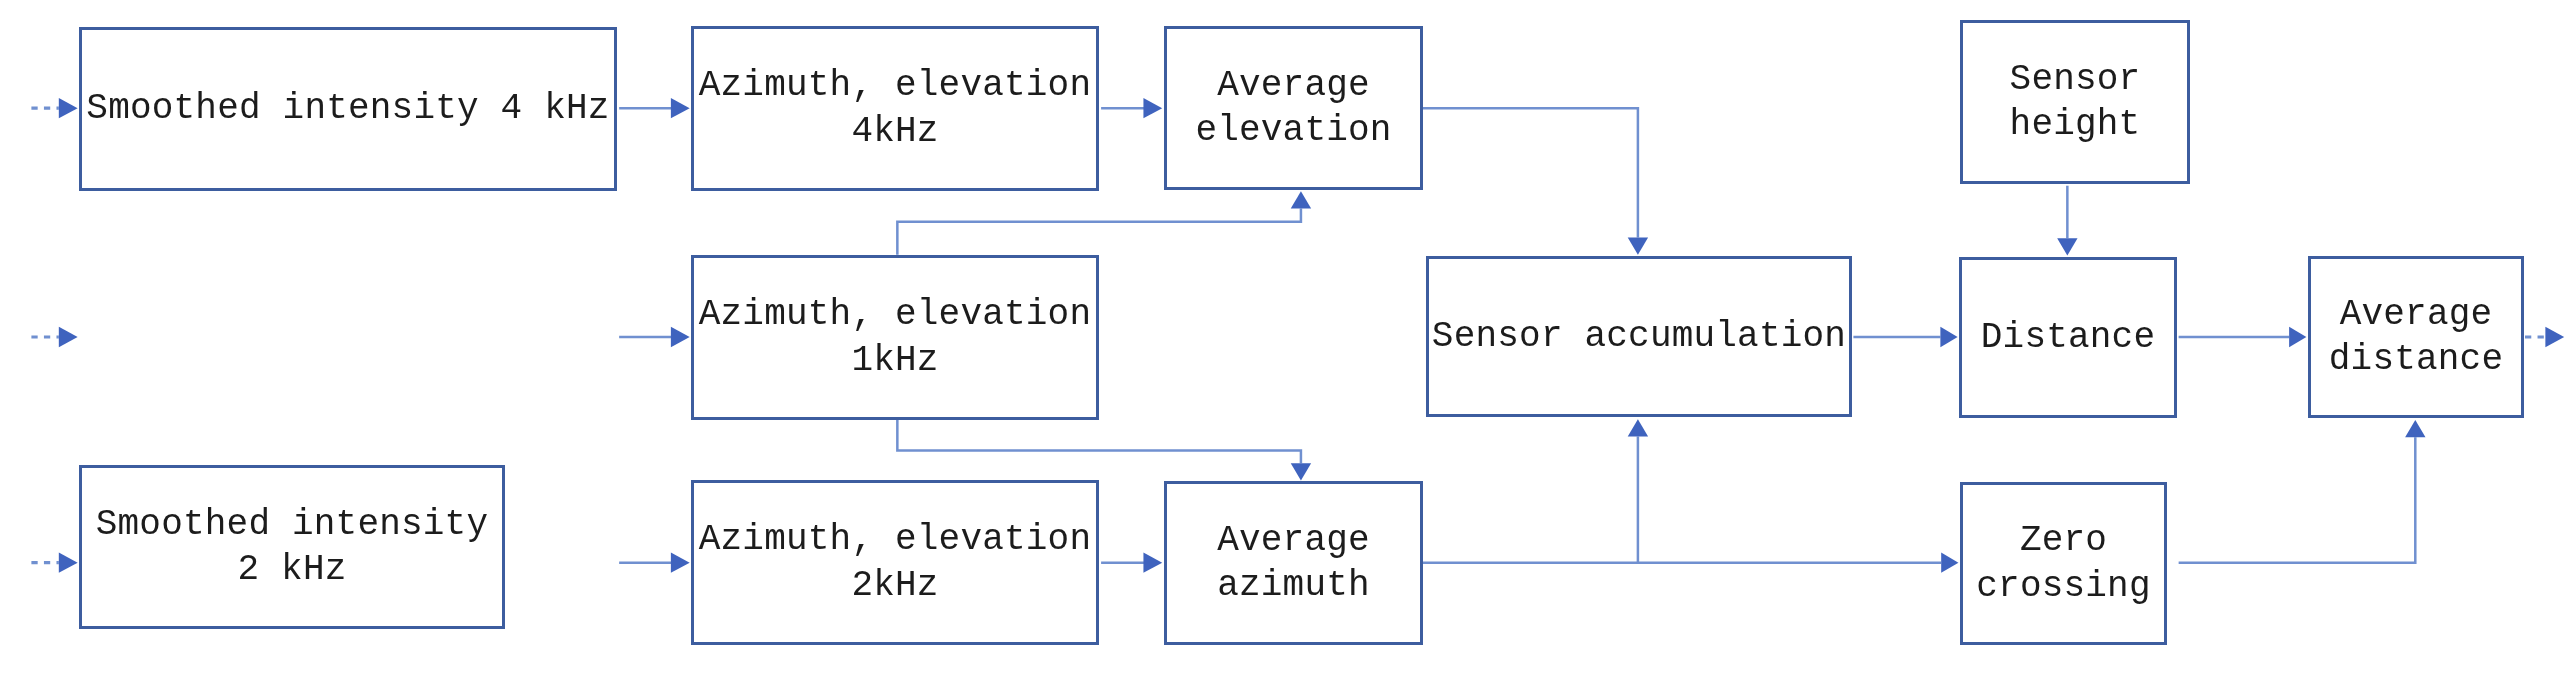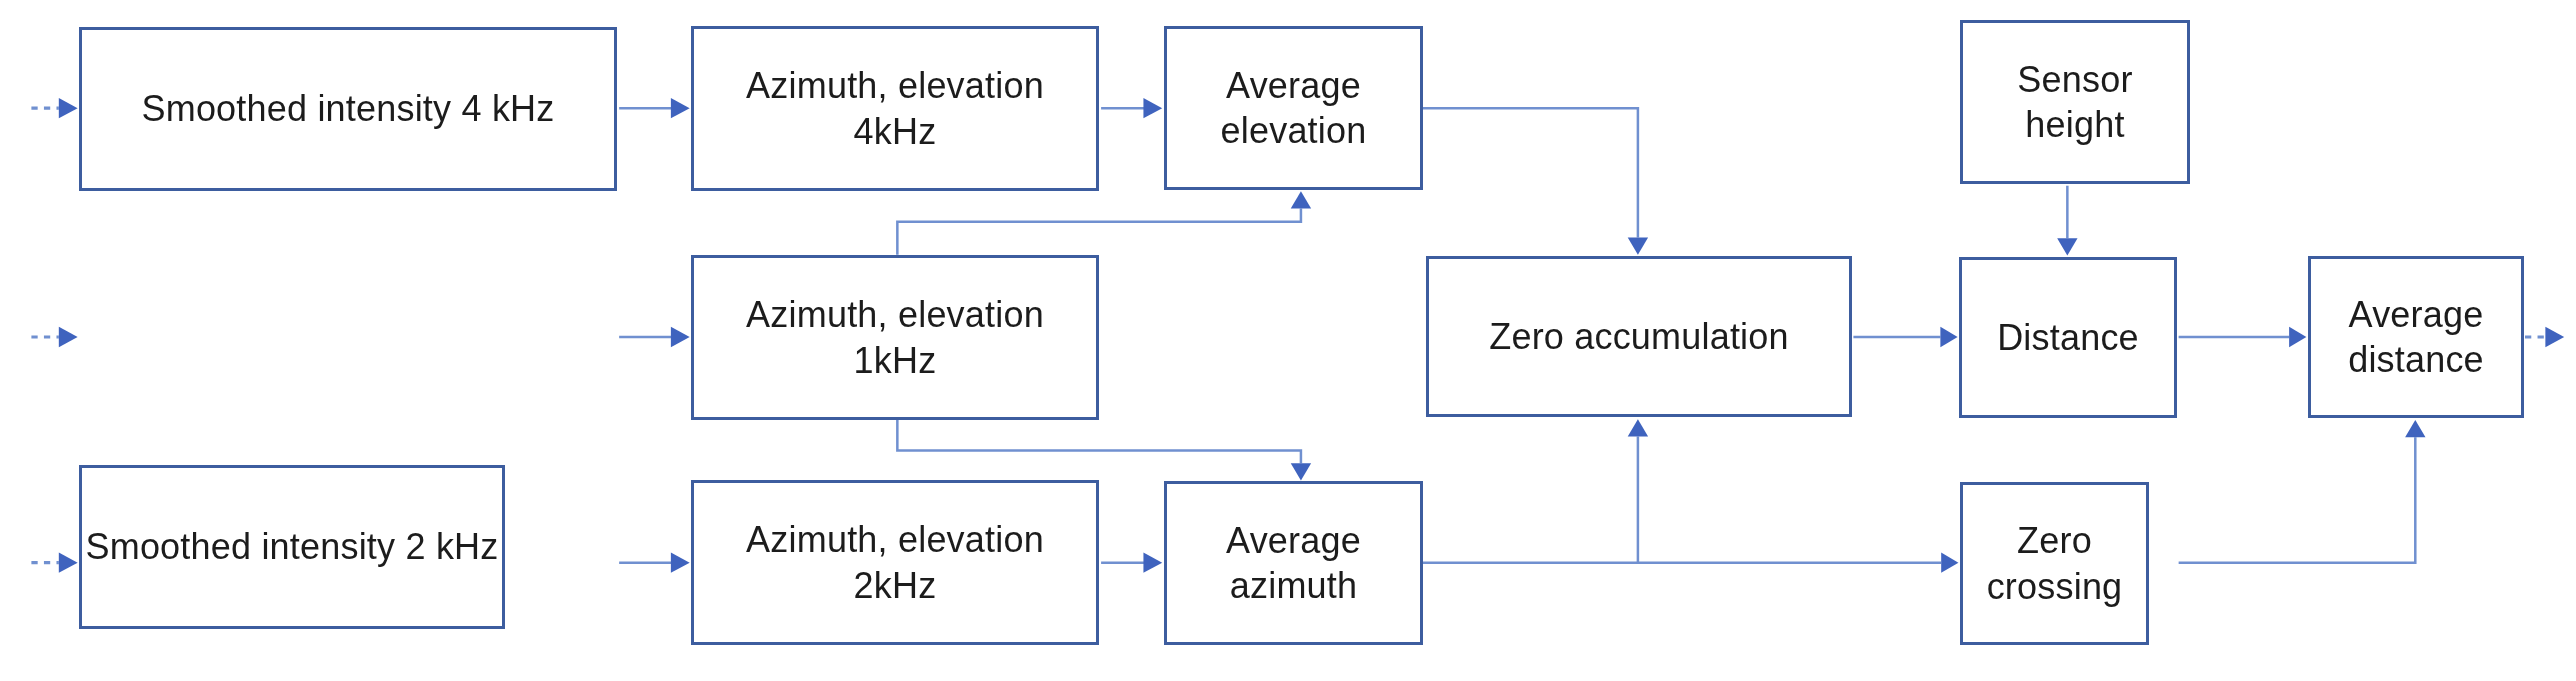--- a/index.html
+++ b/index.html
@@ -8,21 +8,21 @@
     --arrowhead:#3f63be;
     --text:#1c1c1c;
     --bg:#ffffff;
   }
   html,body{margin:0;padding:0;background:var(--bg);}
   .canvas{
     position:relative;
     width:2576px;height:681px;
     background:var(--bg);
     overflow:hidden;
-    font-family:Liberation Sans, sans-serif;
+    font-family:Liberation Mono, monospace;
   }
   .connectors{position:absolute;left:0;top:0;}
   .conn{
     stroke:var(--connector);
     stroke-width:3.2;
     fill:none;
   }
   .conn-dashed{
     stroke:var(--connector);
     stroke-width:4;
@@ -153,27 +153,27 @@
 
   <div class="node" style="left:691px;top:480px;width:408px;height:165px">Azimuth, elevation
 2kHz</div>
 
   <div class="node" style="left:1164px;top:26px;width:259px;height:164px">Average
 elevation</div>
 
   <div class="node" style="left:1164px;top:481px;width:259px;height:164px">Average
 azimuth</div>
 
-  <div class="node" style="left:1426px;top:256px;width:426px;height:161px">Zero accumulation</div>
+  <div class="node" style="left:1426px;top:256px;width:426px;height:161px">Sensor accumulation</div>
 
   <div class="node" style="left:1960px;top:20.4px;width:230px;height:164px">Sensor
 height</div>
 
   <div class="node" style="left:1959px;top:257px;width:218px;height:161px">Distance</div>
 
-  <div class="node" style="left:1960px;top:482px;width:189px;height:163px">Zero
+  <div class="node" style="left:1960px;top:482px;width:207px;height:163px">Zero
 crossing</div>
 
   <div class="node" style="left:2308px;top:256px;width:216px;height:162px">Average
 distance</div>
 
 </div>
 
 
 </body></html>

